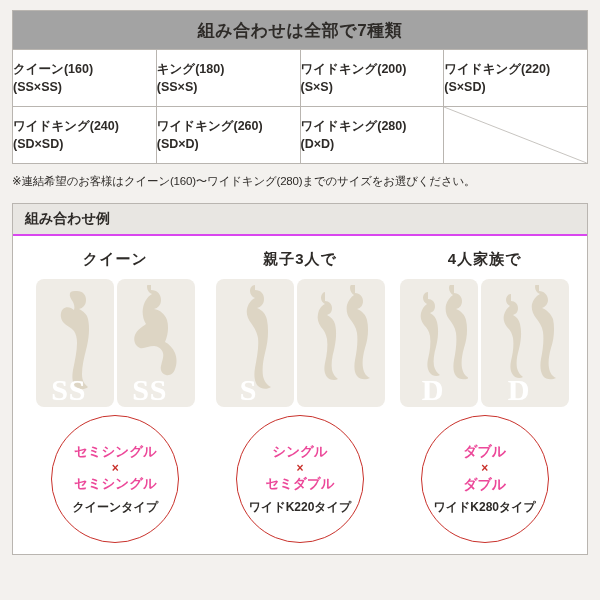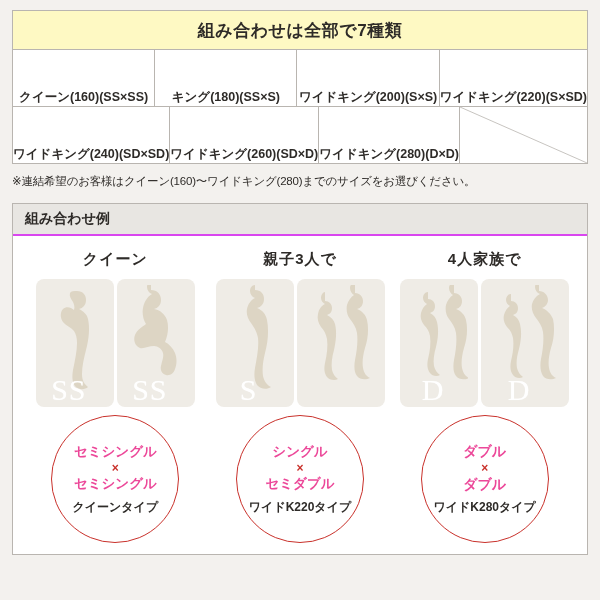--- a/index.html
+++ b/index.html
@@ -14,33 +14,33 @@
 
   
   .table-block{
     margin:10px 12px 0 12px;
     background:#ffffff;
     border:1px solid #b9b5b0;
     box-sizing:border-box;
   }
   .table-title{
     height:38px;
-    background:#fef9c3;
+    background:#a3a3a3;
     border-bottom:1px solid #b9b5b0;
     display:flex;align-items:center;justify-content:center;
     font-size:17px;font-weight:bold;letter-spacing:.5px;
   }
   .trow{display:flex;}
   .trow.first{border-bottom:1px solid #b9b5b0;}
   .tcell{
     flex:1 1 0;
     height:56px;
     box-sizing:border-box;
     border-right:1px solid #b9b5b0;
-    display:flex;flex-direction:row;align-items:flex-end;justify-content:center;
+    display:flex;flex-direction:column;align-items:flex-start;justify-content:center;
     font-size:12.5px;font-weight:bold;line-height:1.45;
     position:relative;
     background:#fff;
   }
   .tcell:last-child{border-right:none;}
   .tcell .l1,.tcell .l2{display:block;white-space:nowrap;}
   .tcell.empty{background:#fff;}
   .tcell.empty .slash{
     position:absolute;left:0;top:0;width:100%;height:100%;
   }
@@ -82,21 +82,21 @@
     overflow:hidden;
   }
   .bed.wide{width:88px;}
   .bed .sizelabel{
     position:absolute;
     left:0;right:12px;bottom:2px;
     text-align:center;
     font-family:"Liberation Serif","DejaVu Serif",serif;
     font-size:30px;
     color:#ffffff;
-    font-weight:400;
+    font-weight:700;
     letter-spacing:1px;
     line-height:1;
     text-shadow:0 0 1px rgba(255,255,255,.6);
   }
   .bed svg{position:absolute;left:50%;top:6px;transform:translateX(-50%);}
 
   .circle{
     margin-top:8px;
     width:128px;height:128px;
     border-radius:50%;

